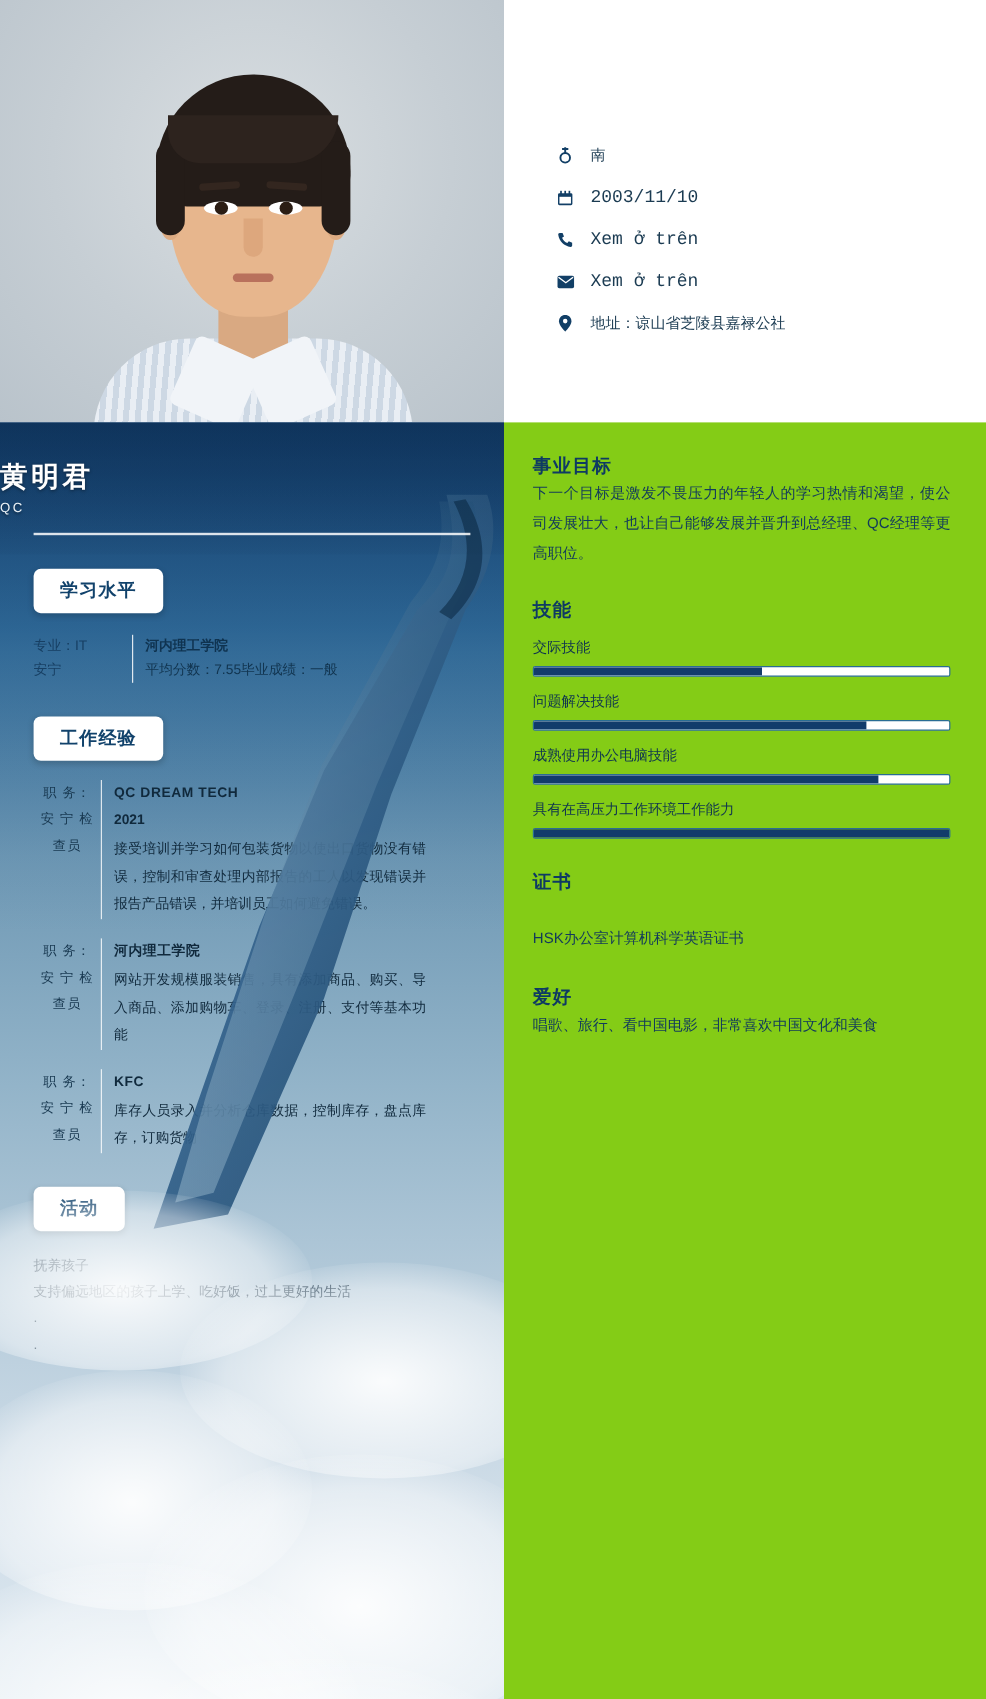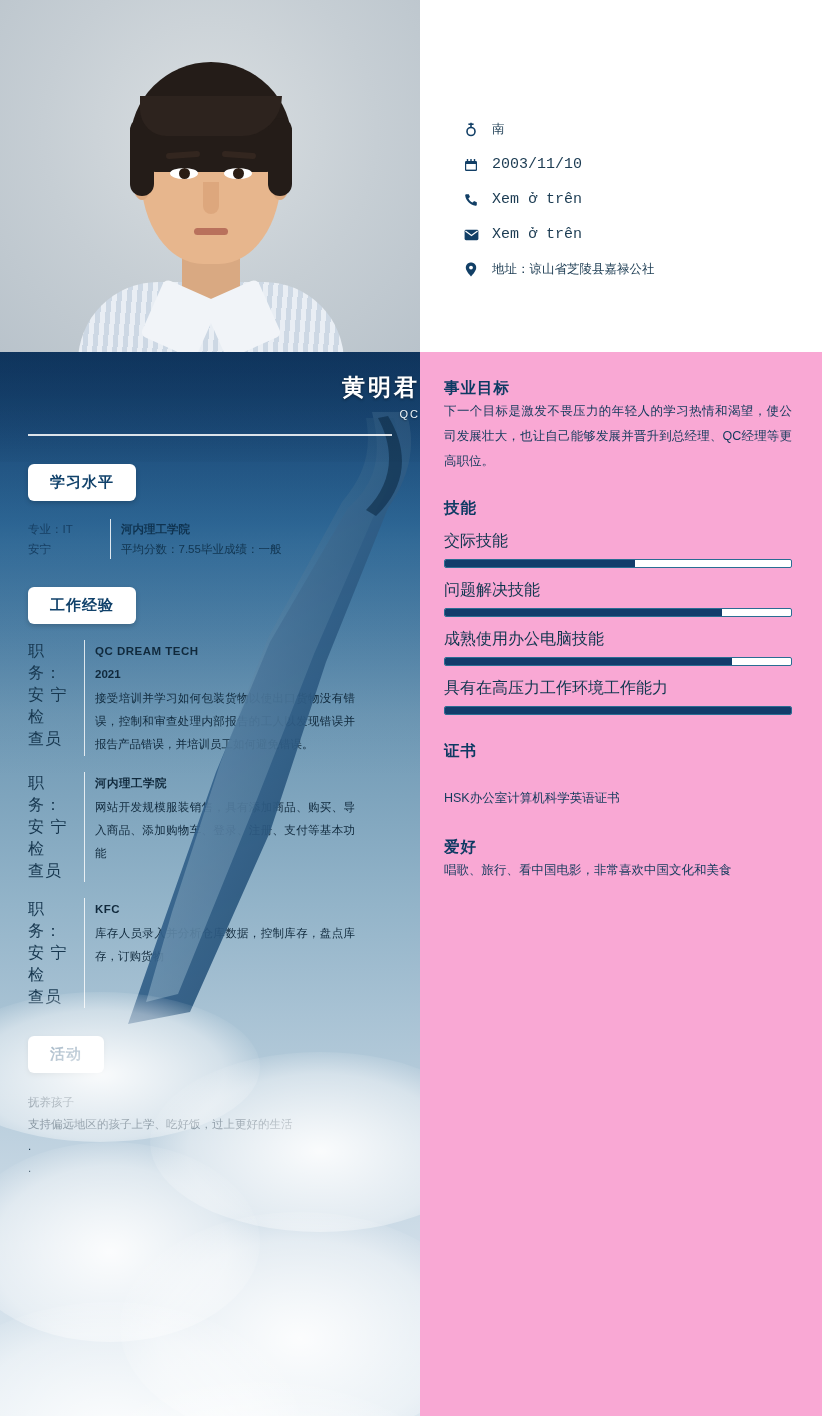--- a/index.html
+++ b/index.html
@@ -118,22 +118,22 @@
     opacity: .92;
   }
   
   .hero-top-shade {
     position: absolute; left:0; top:0; width: 420px; height: 110px;
     background: linear-gradient(180deg, rgba(8,38,70,0.45), rgba(8,38,70,0.05));
   }
 
   .name-block {
     position: relative;
-    text-align: right;
-    padding-top: 20px;
+    text-align: left;
+    padding-top: 30px;
   }
   .name {
     font-size: 23px; font-weight: bold; letter-spacing: 3px;
     color: #ffffff;
     text-shadow: 0 1px 3px rgba(0,0,0,.45);
   }
   .role {
     margin-top: 5px;
     font-size: 11px; letter-spacing: 2px; color: #eef4f8;
     text-shadow: 0 1px 2px rgba(0,0,0,.4);
@@ -169,23 +169,24 @@
   .edu-right { font-size: 11.5px; line-height: 20px; color: #11344f; }
   .edu-school { font-weight: bold; color: #0f3350; }
 
   .job {
     display: flex;
     margin: 16px 0 0 28px;
     width: 356px;
   }
   .job-left {
     width: 56px;
-    font-size: 16px; line-height: 22px;
+    font-size: 11px; line-height: 22px;
     color: #17374f;
     letter-spacing: 1px;
+    text-align: center;
   }
   .job-sep { width: 1px; background: rgba(255,255,255,.8); margin-right: 10px; }
   .job-right { width: 260px; font-size: 11.5px; line-height: 23px; color: #10293c; }
   .job-co { font-weight: bold; letter-spacing: .5px; }
   .job-year { font-weight: bold; }
   .job-desc { margin-top: 1px; text-align: justify; }
 
   .act-body {
     margin: 18px 0 0 28px;
     width: 340px;
@@ -213,37 +214,37 @@
   }
   .c-ico {
     width: 26px; display: flex; align-items: center; justify-content: center;
     color: #123f66;
   }
   .c-ico svg { display: block; }
   .c-txt { margin-left: 8px; font-family: "Liberation Mono", monospace; font-size: 15px; color: #1b3b52; }
   .c-txt.cjk { font-family: "Liberation Sans", sans-serif; font-size: 12.5px; }
 
   .right-body {
-    background: #f9a8d4;
+    background: #84cc16;
     height: 1064px;
     padding: 26px 30px 0 24px;
     color: #123a5c;
   }
   .r-h {
     font-size: 15.5px; font-weight: bold; color: #0e3a63;
     letter-spacing: 1px;
   }
   .r-p {
     font-size: 12.5px; line-height: 25px;
     color: #123a5c;
     text-align: justify;
   }
   .skills { margin-top: 24px; }
   .skill { margin-top: 12px; }
-  .skill-label { font-size: 16px; color: #10364f; }
+  .skill-label { font-size: 12px; color: #10364f; }
   .bar-bg {
     margin-top: 7px;
     height: 9px;
     background: #ffffff;
     border: 1px solid #2a6d93;
     border-radius: 2px;
     overflow: hidden;
   }
   .bar-fill {
     height: 100%;

